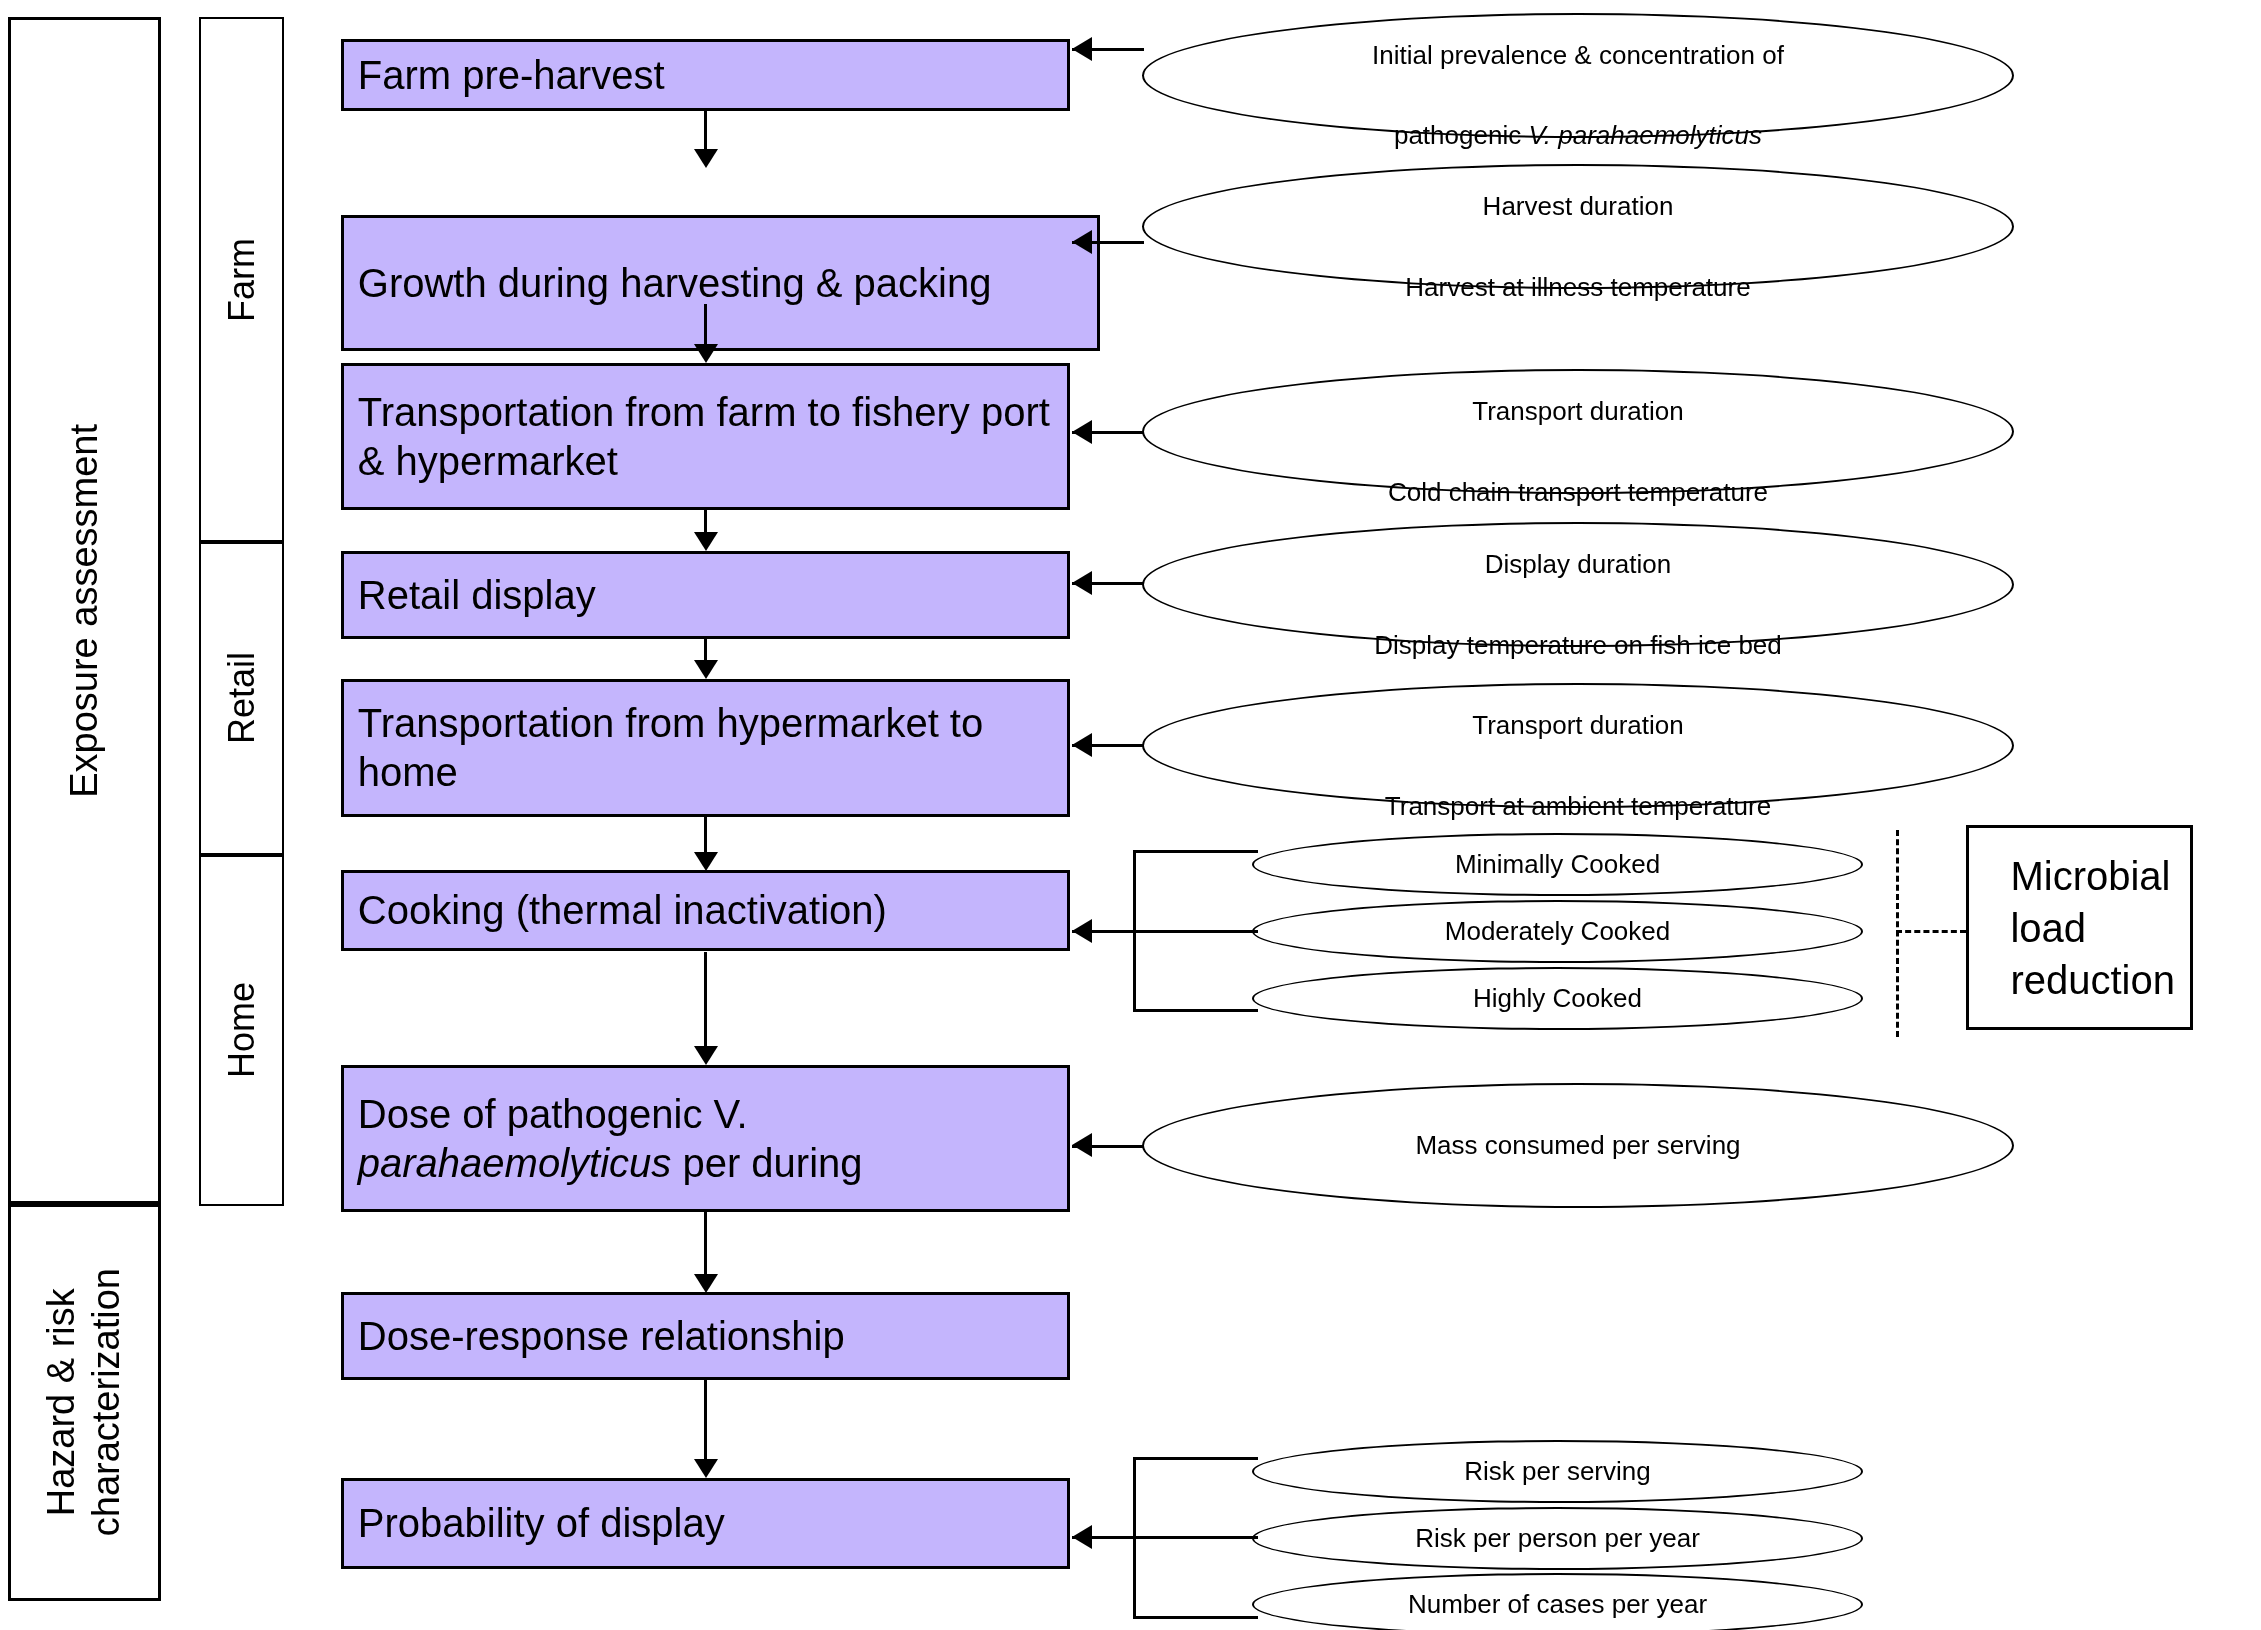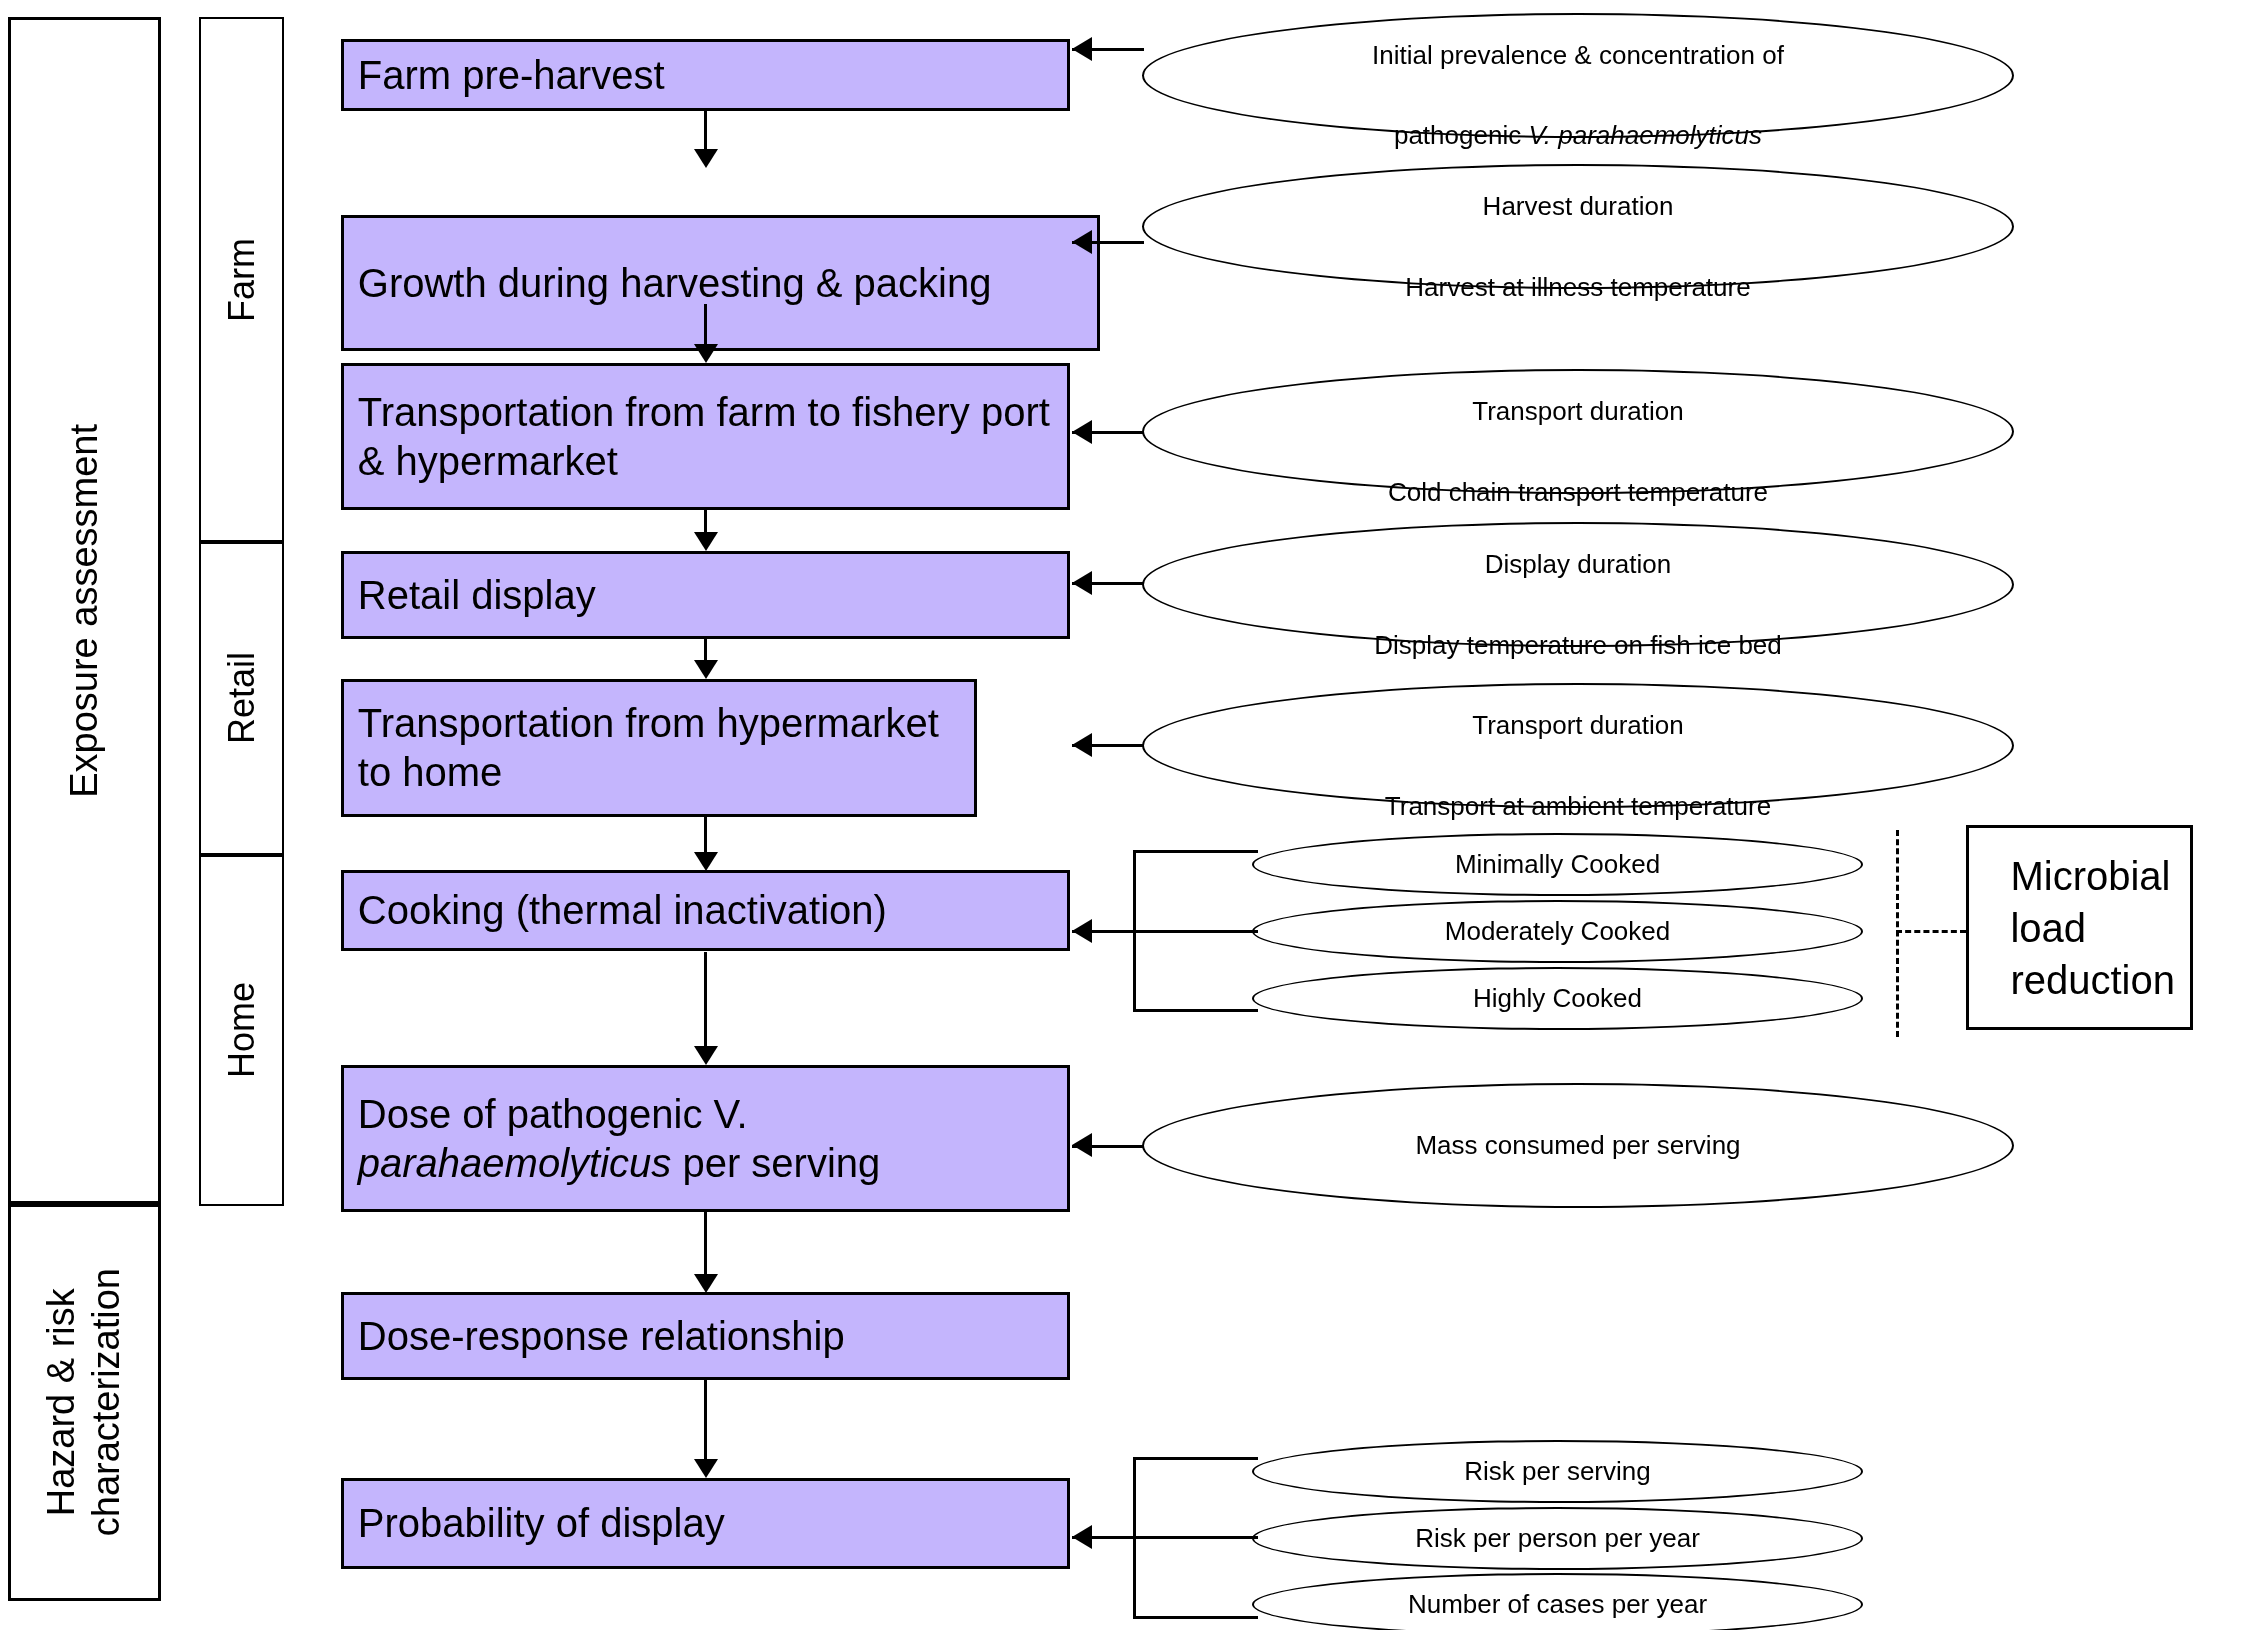--- a/index.html
+++ b/index.html
@@ -166,31 +166,31 @@
   </div>
 
   <div class="abs procbox" style="left:341px; top:363px; width:729px; height:147px;">
     <div class="ptext">Transportation from farm to fishery port &amp; hypermarket</div>
   </div>
 
   <div class="abs procbox" style="left:341px; top:551px; width:729px; height:88px;">
     <div class="ptext">Retail display</div>
   </div>
 
-  <div class="abs procbox" style="left:341px; top:679px; width:636px; height:138px;">
+  <div class="abs procbox" style="left:341px; top:679px; width:729px; height:138px;">
     <div class="ptext">Transportation from hypermarket to home</div>
   </div>
 
   <div class="abs procbox" style="left:341px; top:870px; width:729px; height:81px;">
     <div class="ptext">Cooking (thermal inactivation)</div>
   </div>
 
   <div class="abs procbox" style="left:341px; top:1065px; width:729px; height:147px;">
     <div class="ptext">
-      <span>Dose of pathogenic V. </span><span class="ital">parahaemolyticus</span><span> per serving</span>
+      <span>Dose of pathogenic V. </span><span class="ital">parahaemolyticus</span><span> per during</span>
     </div>
   </div>
 
   <div class="abs procbox" style="left:341px; top:1292px; width:729px; height:88px;">
     <div class="ptext">Dose-response relationship</div>
   </div>
 
   <div class="abs procbox" style="left:341px; top:1478px; width:729px; height:91px;">
     <div class="ptext">Probability of display</div>
   </div>

